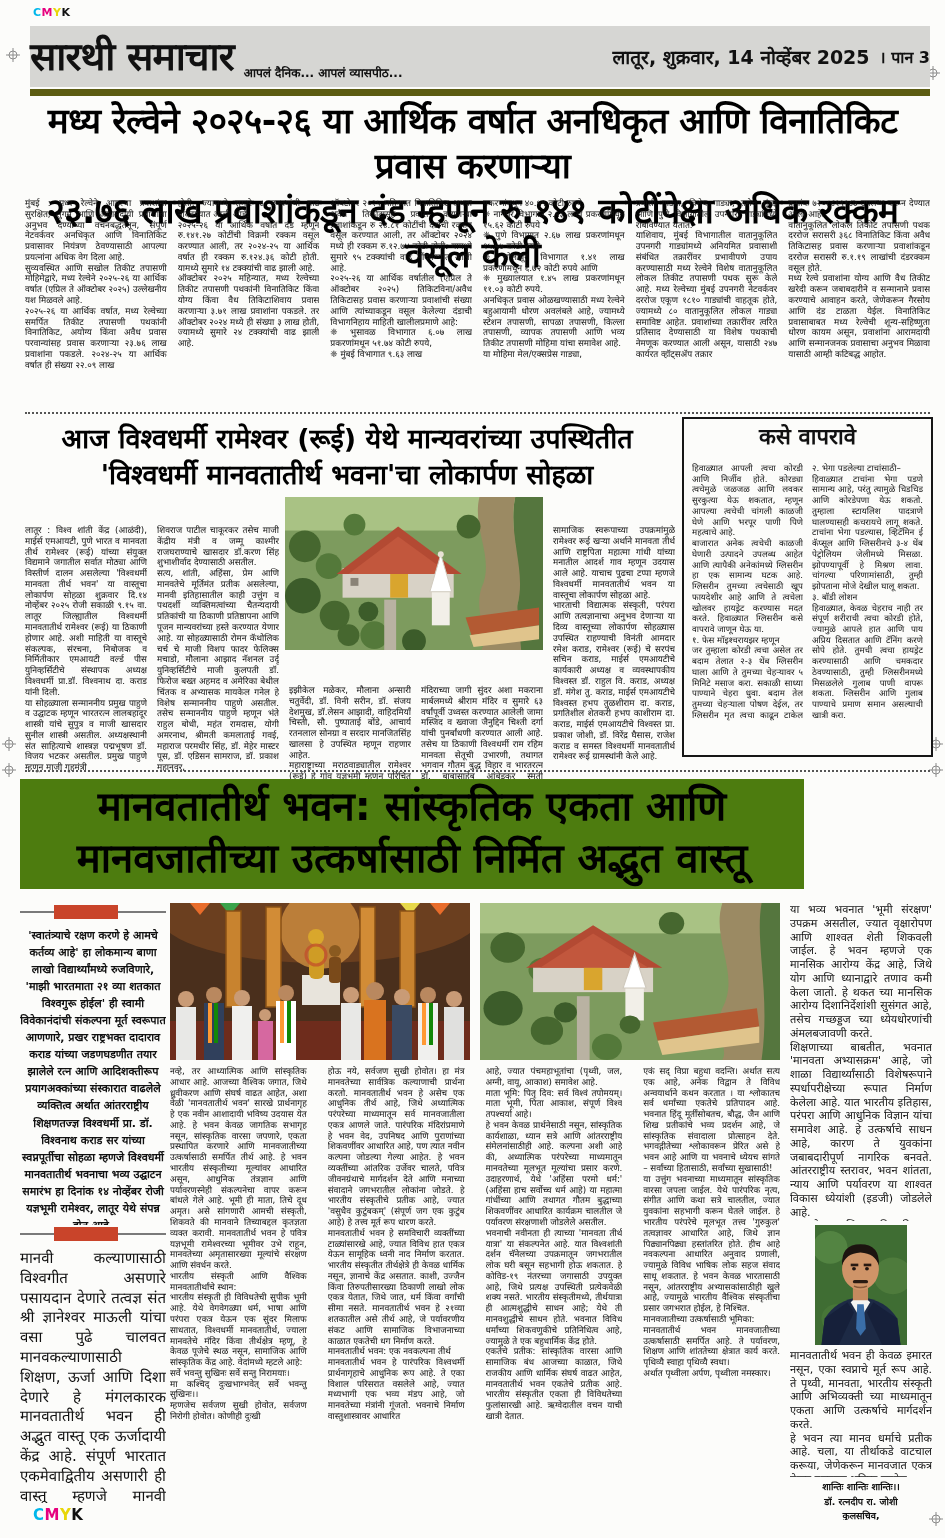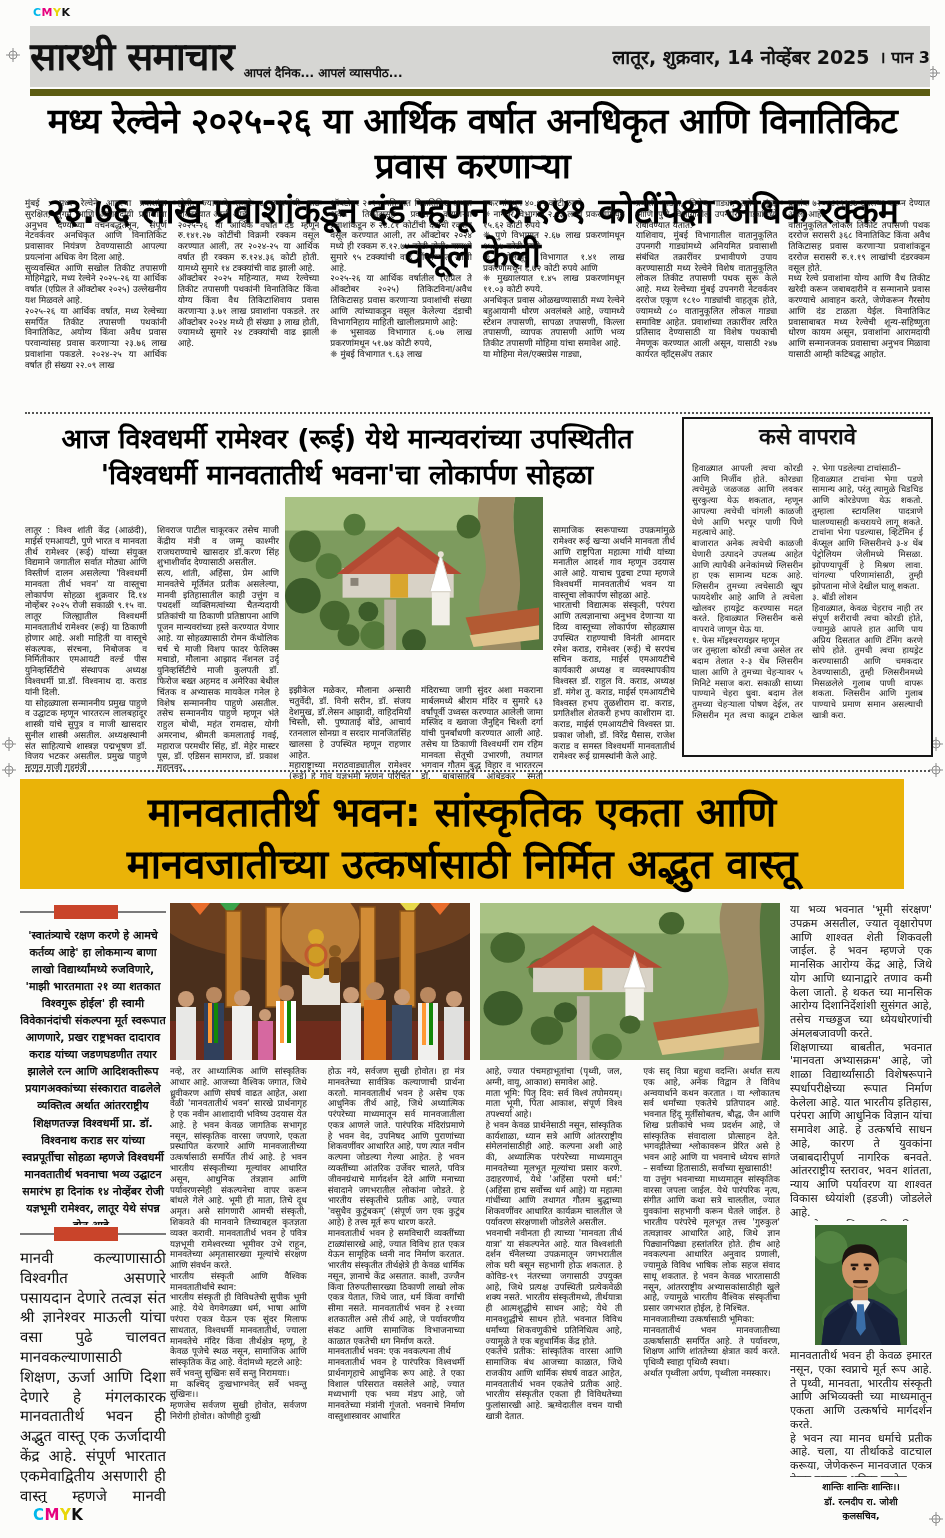--- a/index.html
+++ b/index.html
@@ -17,21 +17,21 @@
     display:flex;align-items:center;padding:0 0;box-sizing:border-box;}
   .mast-title{font-size:39px;font-weight:900;letter-spacing:-1px;line-height:1;white-space:nowrap;}
   .mast-tag{font-size:12px;font-weight:700;margin:32px 0 0 10px;white-space:nowrap;}
   .mast-date{margin-left:auto;font-size:19px;font-weight:900;white-space:nowrap;}
   .mast-page{font-size:16px;font-weight:800;margin-left:10px;white-space:nowrap;}
   .rule-olive{position:absolute;left:30px;top:89px;width:900px;height:7px;background:#5c5c12;}
   
   .hl{position:absolute;text-align:center;font-weight:900;color:#000;}
   .hl1{left:12px;top:99px;width:921px;font-size:35px;line-height:1.28;letter-spacing:-.5px;}
   .hl2{left:18px;top:421px;width:658px;font-size:27px;line-height:1.32;}
-  .hl3{left:20px;top:779px;width:884px;height:110px;background:#eab308;font-size:40px;line-height:1.3;padding-top:7px;box-sizing:border-box;}
+  .hl3{left:20px;top:779px;width:784px;height:110px;background:#4d7c0f;font-size:40px;line-height:1.3;padding-top:1px;box-sizing:border-box;}
   
   .cols{position:absolute;display:flex;}
   .col{flex:1;font-size:8.7px;line-height:1.24;text-align:justify;white-space:pre-line;overflow:hidden;}
   .story1-cols{left:25px;top:198px;width:905px;height:212px;gap:11px;}
   .story2-cols{left:25px;top:494px;width:650px;height:272px;gap:10px;margin-top:31px;}
   .story2-cols .under-photo{padding-top:160px;}
   .story3-cols{left:170px;top:1066px;width:610px;height:452px;gap:21px;}
   .dotted{position:absolute;border-top:2px dotted #555;height:0;}
   
   .sidebar{position:absolute;left:682px;top:417px;width:251px;height:340px;border:2px solid #161616;

